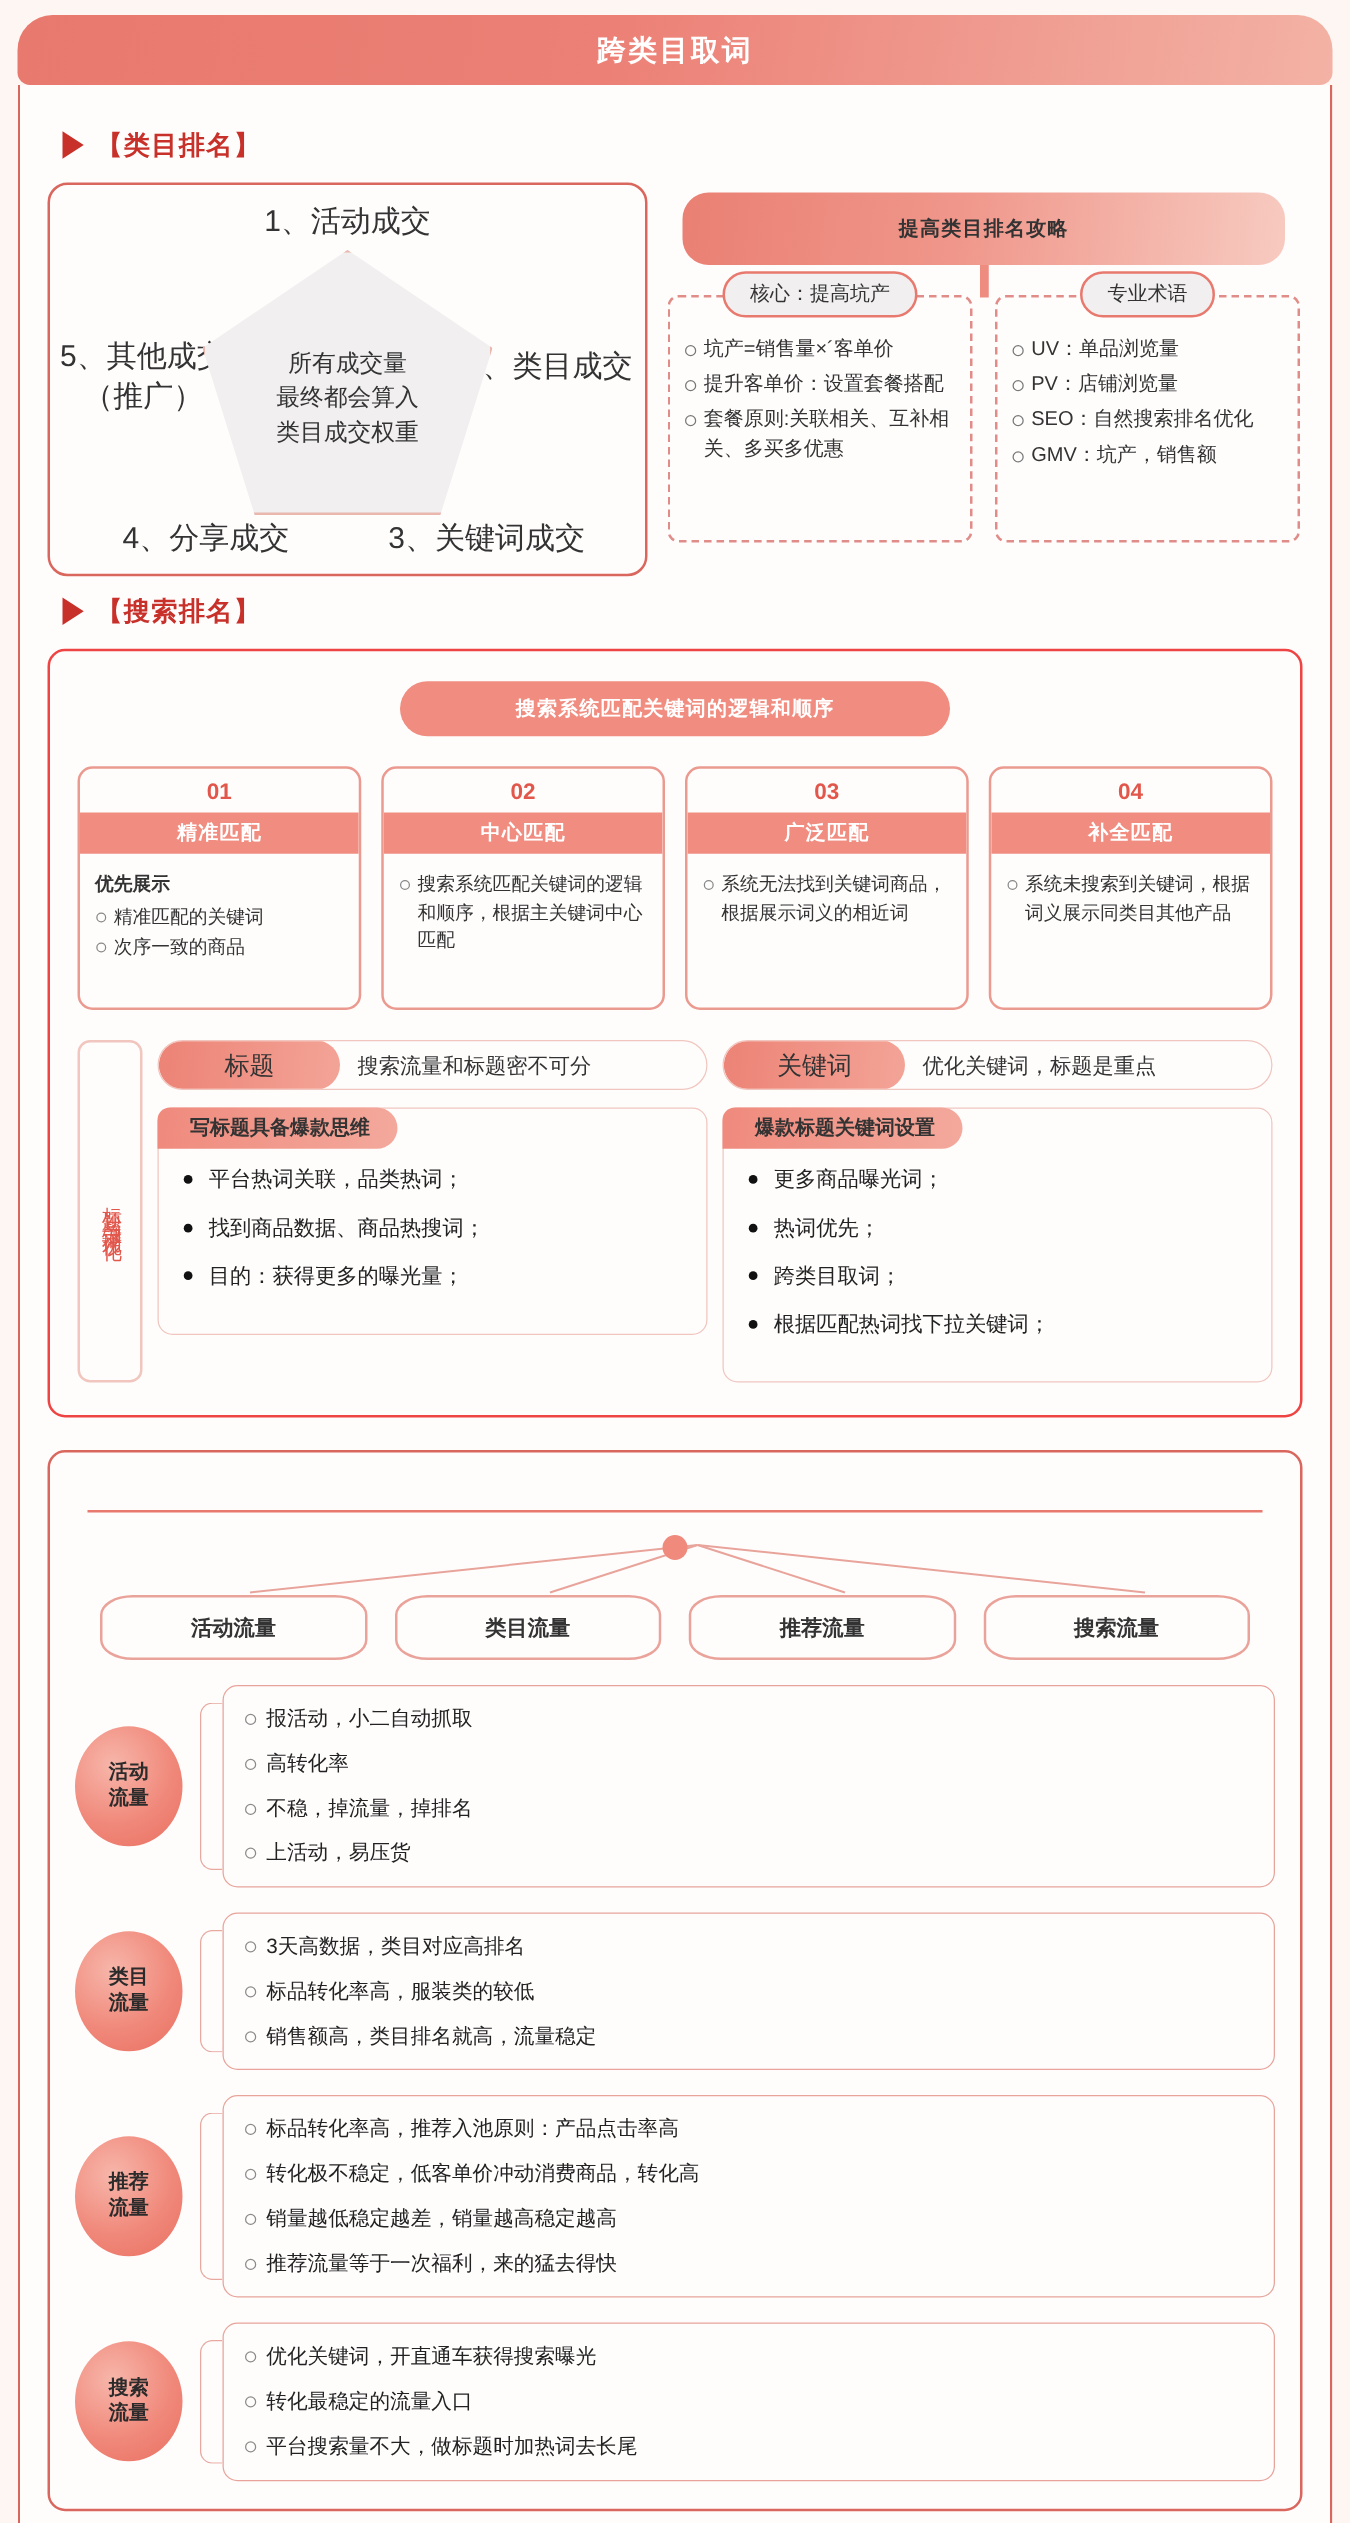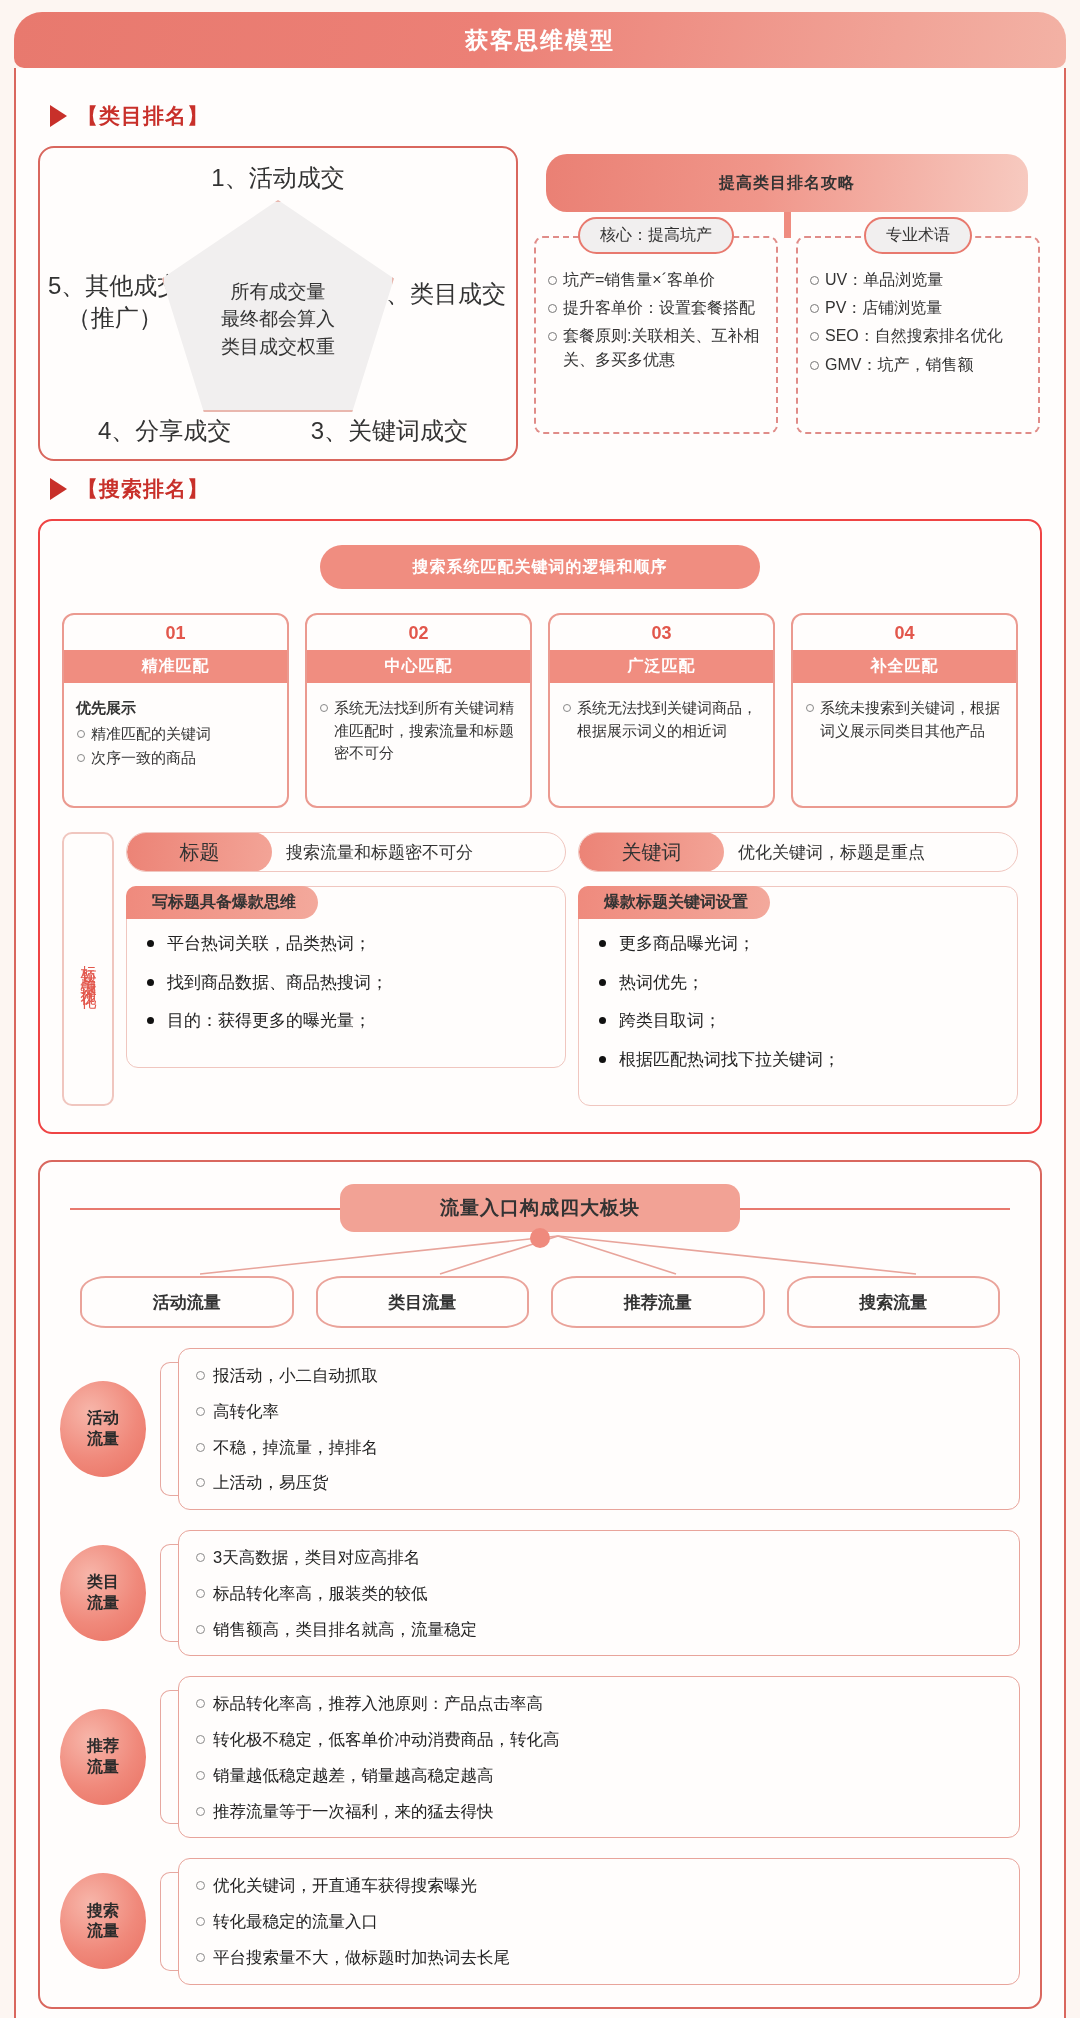--- a/index.html
+++ b/index.html
@@ -408,21 +408,21 @@
     left: 1px; top: 8px;
     width: 7px; height: 7px;
     border: 1px solid #8a8a8a;
     border-radius: 50%;
   }
 </style>
 </head>
 <body>
 
 <div class="title-bar">
-  <span>获客思维模型</span>
+  <span>跨类目取词</span>
 </div>
 
 <div class="page-frame">
 
   <div class="sec-head">
     <span class="tri"></span>
     <span class="sec-title">【类目排名】</span>
   </div>
 
   <div class="row1">
@@ -494,21 +494,21 @@
             <li>次序一致的商品</li>
           </ul>
         </div>
       </div>
 
       <div class="match-card">
         <div class="match-num">02</div>
         <div class="match-label">中心匹配</div>
         <div class="match-body">
           <ul>
-            <li>系统无法找到所有关键词精准匹配时，搜索流量和标题密不可分</li>
+            <li>搜索系统匹配关键词的逻辑和顺序，根据主关键词中心匹配</li>
           </ul>
         </div>
       </div>
 
       <div class="match-card">
         <div class="match-num">03</div>
         <div class="match-label">广泛匹配</div>
         <div class="match-body">
           <ul>
             <li>系统无法找到关键词商品，根据展示词义的相近词</li>
@@ -561,21 +561,20 @@
           </ul>
         </div>
       </div>
     </div>
   </div>
 
   <div class="traffic-card">
 
     <div class="traffic-head-wrap">
       <div class="traffic-rule"></div>
-      <div class="traffic-pill">流量入口构成四大板块</div>
       <div class="hub-dot"></div>
     </div>
 
     <div class="fan">
       <svg width="996" height="42" viewBox="0 0 996 42">
         <line x1="498" y1="2" x2="140" y2="40" stroke="#e8a49b" stroke-width="1.6"></line>
         <line x1="498" y1="2" x2="380" y2="40" stroke="#e8a49b" stroke-width="1.6"></line>
         <line x1="498" y1="2" x2="616" y2="40" stroke="#e8a49b" stroke-width="1.6"></line>
         <line x1="498" y1="2" x2="856" y2="40" stroke="#e8a49b" stroke-width="1.6"></line>
       </svg>

